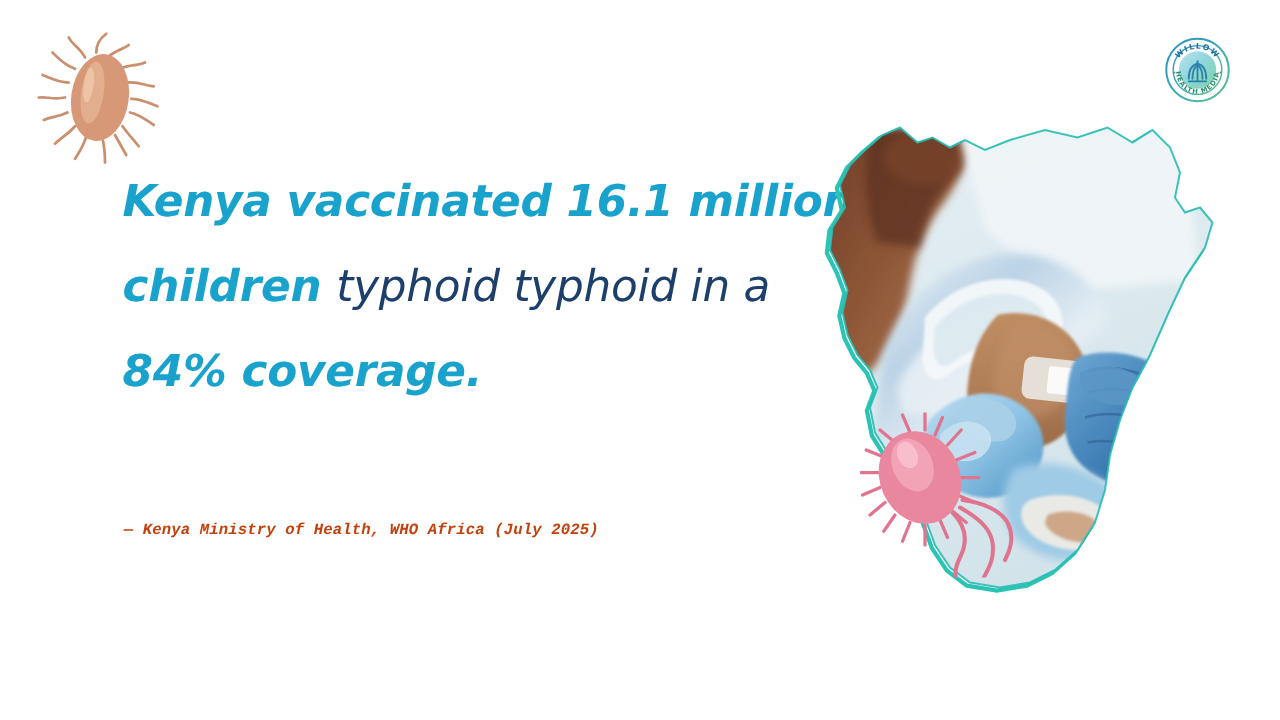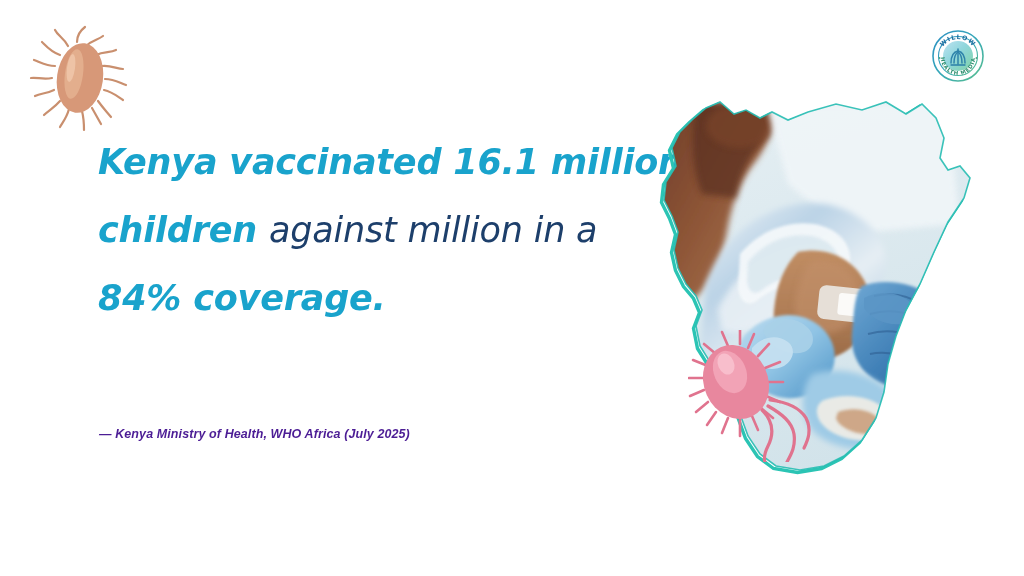--- a/index.html
+++ b/index.html
@@ -40,28 +40,27 @@
     letter-spacing: -0.2px;
     white-space: nowrap;
   }
   .accent { color: #19A3CC; font-weight: bold; }
   .navy   { color: #1D3F6B; font-weight: normal; }
 
   #attribution {
     position: absolute;
     left: 99px;
     top: 417px;
-    font-family: Liberation Sans, sans-serif;
+    font-family: Liberation Mono, monospace;
     font-style: italic;
     font-weight: bold;
     font-size: 12.5px;
-    color: #4c1d95;
+    color: #c2410c;
     letter-spacing: 0.1px;
     white-space: nowrap;
-    margin-top: 10px;
   }
 
   
   #map-wrap {
     position: absolute;
     left: 648px;
     top: 74px;
     width: 336px;
     height: 420px;
   }
@@ -114,21 +113,21 @@
       <ellipse cx="50" cy="50" rx="9" ry="25" transform="rotate(8 50 50)" fill="#E3AE8D"></ellipse>
       <ellipse cx="47" cy="44" rx="4" ry="14" transform="rotate(8 47 44)" fill="#EEC3A6"></ellipse>
     </svg>
   </div>
 
   <div id="quote">
     <div class="qline">
       <span class="accent">Kenya vaccinated 16.1 million</span>
     </div>
     <div class="qline">
-      <span class="accent">children </span><span class="navy">against million in a</span>
+      <span class="accent">children </span><span class="navy">typhoid typhoid in a</span>
     </div>
     <div class="qline">
       <span class="accent">84% coverage.</span>
     </div>
   </div>
 
   <div id="attribution">— Kenya Ministry of Health, WHO Africa (July 2025)</div>
 
   <div id="map-wrap">
     <svg viewBox="0 0 336 420" width="336" height="420" aria-hidden="true">

